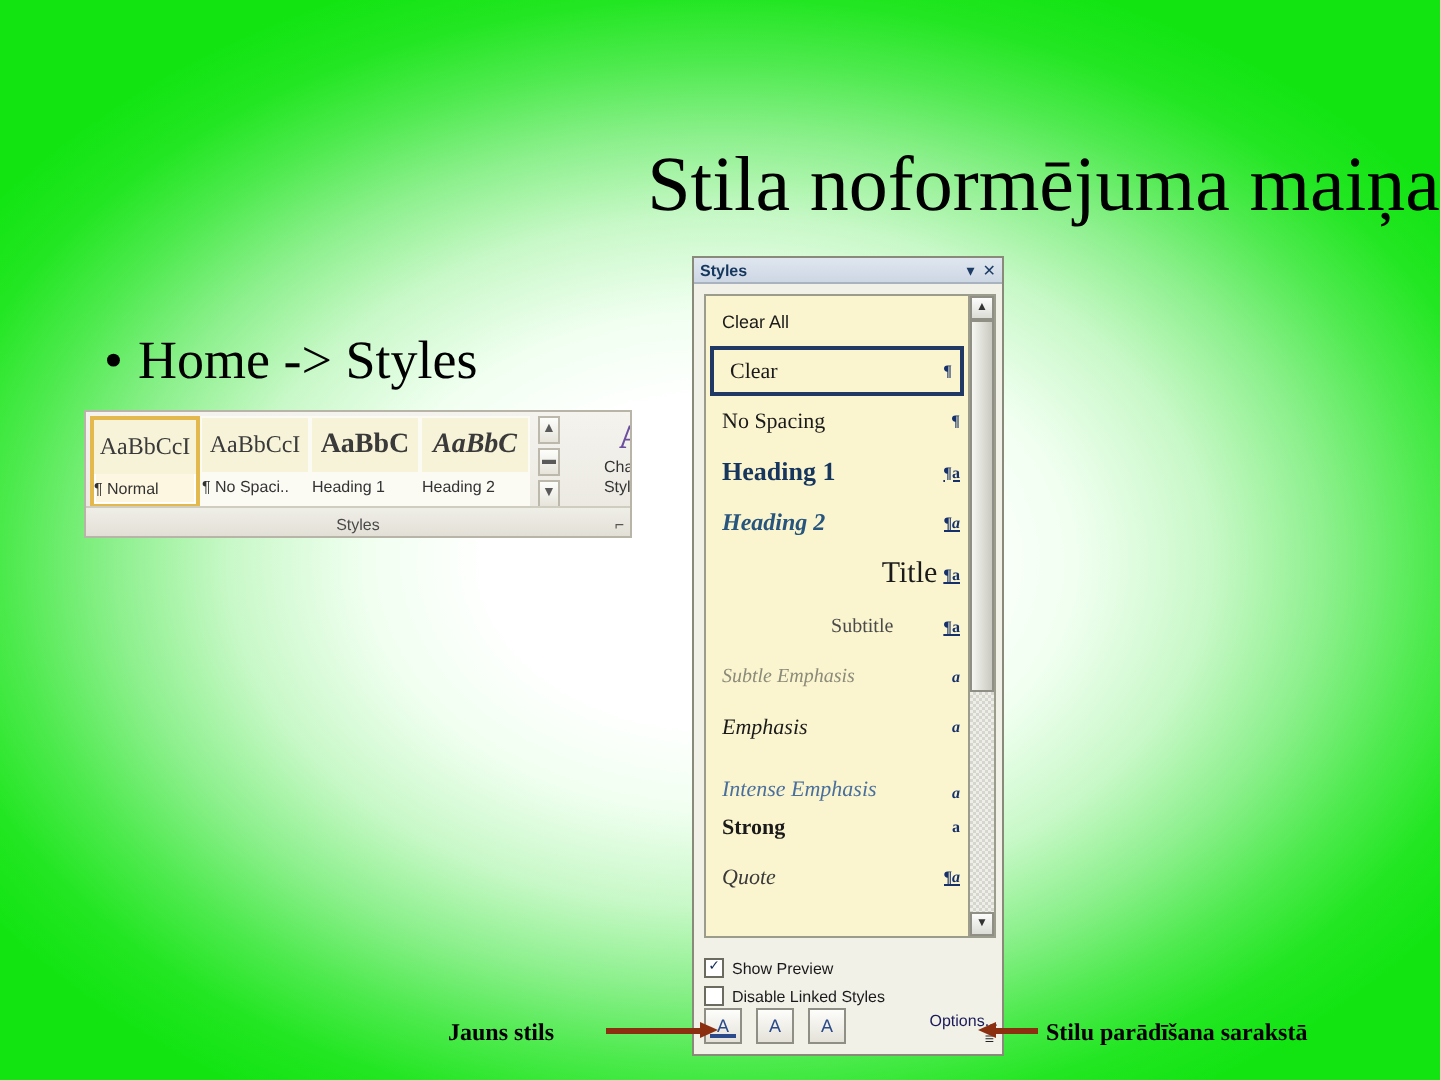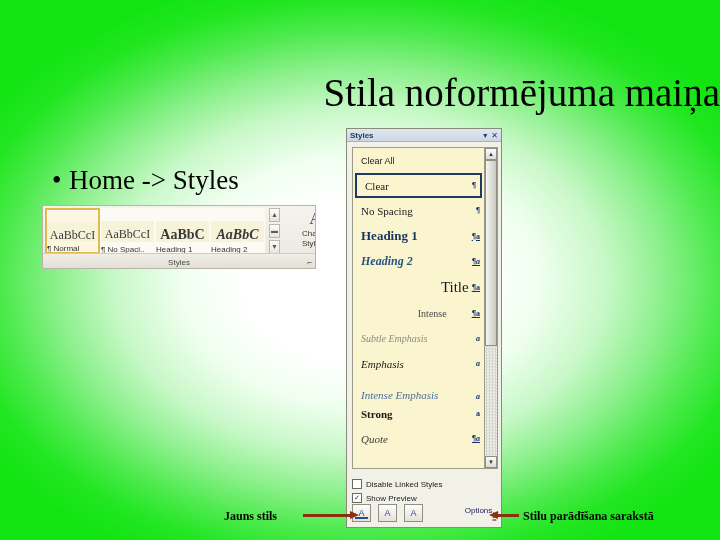--- a/index.html
+++ b/index.html
@@ -60,21 +60,20 @@
     display:flex;flex-direction:column;align-items:center;justify-content:flex-start;
   }
   .gal-item.sel{
     border:2px solid #e3b94e;background:#fdf6e0;
     box-shadow:inset 0 0 0 1px #fff;
   }
   .gal-prev{
     height:27px;line-height:27px;width:100%;text-align:center;
     background:#f7f3d8;color:#3a3a3a;overflow:hidden;white-space:nowrap;
     font-family:"Liberation Serif", serif;
-    margin-top:12px;
   }
   .gal-prev.n{font-size:12px;}
   .gal-prev.b{font-size:14px;font-weight:bold;}
   .gal-prev.i{font-size:14px;font-weight:bold;font-style:italic;}
   .gal-name{
     font-size:8px;line-height:15px;color:#333;white-space:nowrap;
     overflow:hidden;width:100%;text-align:left;
     font-family:"Liberation Sans", sans-serif;
   }
   #ribbon .spin{
@@ -311,21 +310,21 @@
           <span class="lbl">Heading 2</span>
           <span class="mk u">¶a</span>
         </div>
 
         <div class="srow row-title">
           <span class="lbl">Title</span>
           <span class="mk u">¶a</span>
         </div>
 
         <div class="srow row-subtitle">
-          <span class="lbl">Intense</span>
+          <span class="lbl">Subtitle</span>
           <span class="mk u">¶a</span>
         </div>
 
         <div class="srow row-subem">
           <span class="lbl">Subtle Emphasis</span>
           <span class="mk">a</span>
         </div>
 
         <div class="srow row-em">
           <span class="lbl">Emphasis</span>
@@ -353,26 +352,26 @@
         <div class="ar">▲</div>
         <div class="track">
           <div class="thumb" style="height: 63%;"></div>
         </div>
         <div class="ar bot">▼</div>
       </div>
     </div>
 
     <div id="pane-foot">
       <div class="cbrow">
+        <span class="cbox">✓</span>
+        <span>Show Preview</span>
+      </div>
+      <div class="cbrow">
         <span class="cbox"></span>
         <span>Disable Linked Styles</span>
-      </div>
-      <div class="cbrow">
-        <span class="cbox">✓</span>
-        <span>Show Preview</span>
       </div>
     </div>
 
     <div id="btnrow">
       <div class="pbtn">
         <span>A</span>
         <span class="u"></span>
       </div>
       <div class="pbtn">
         <span>A</span>

